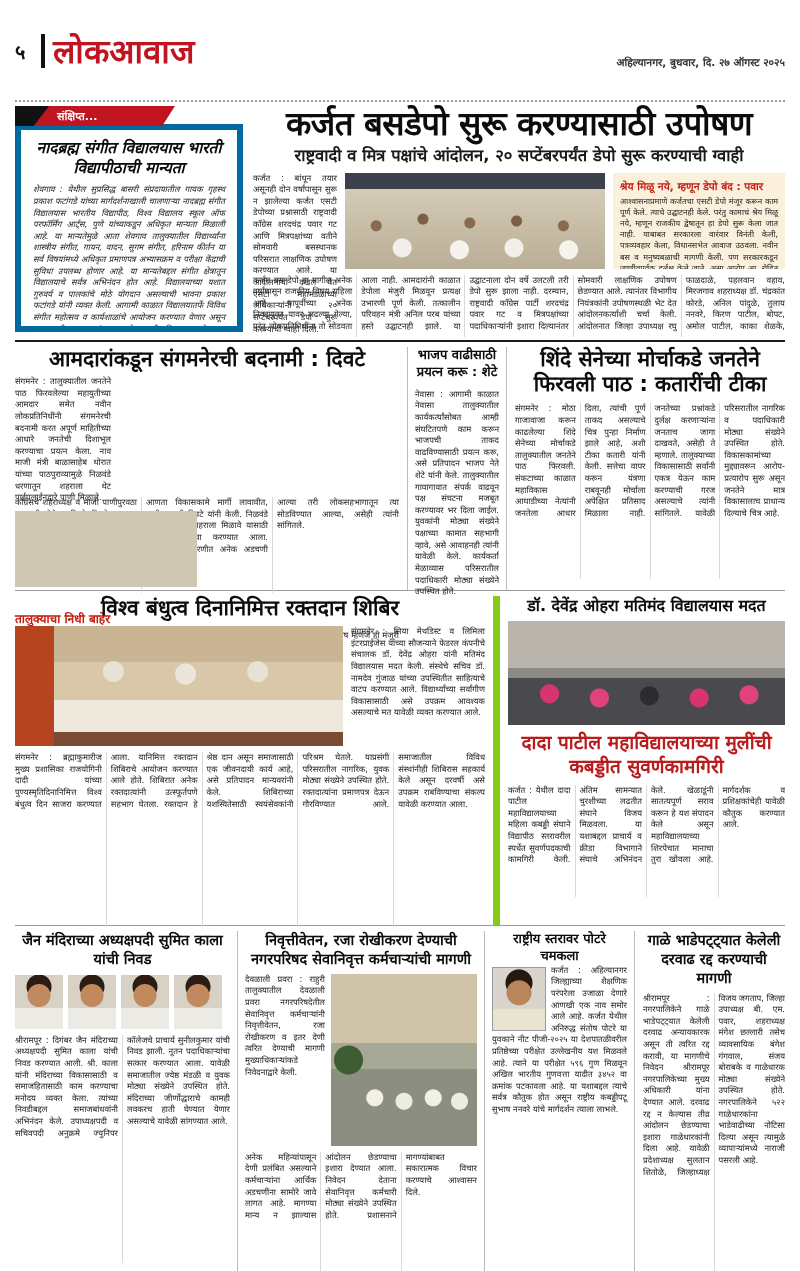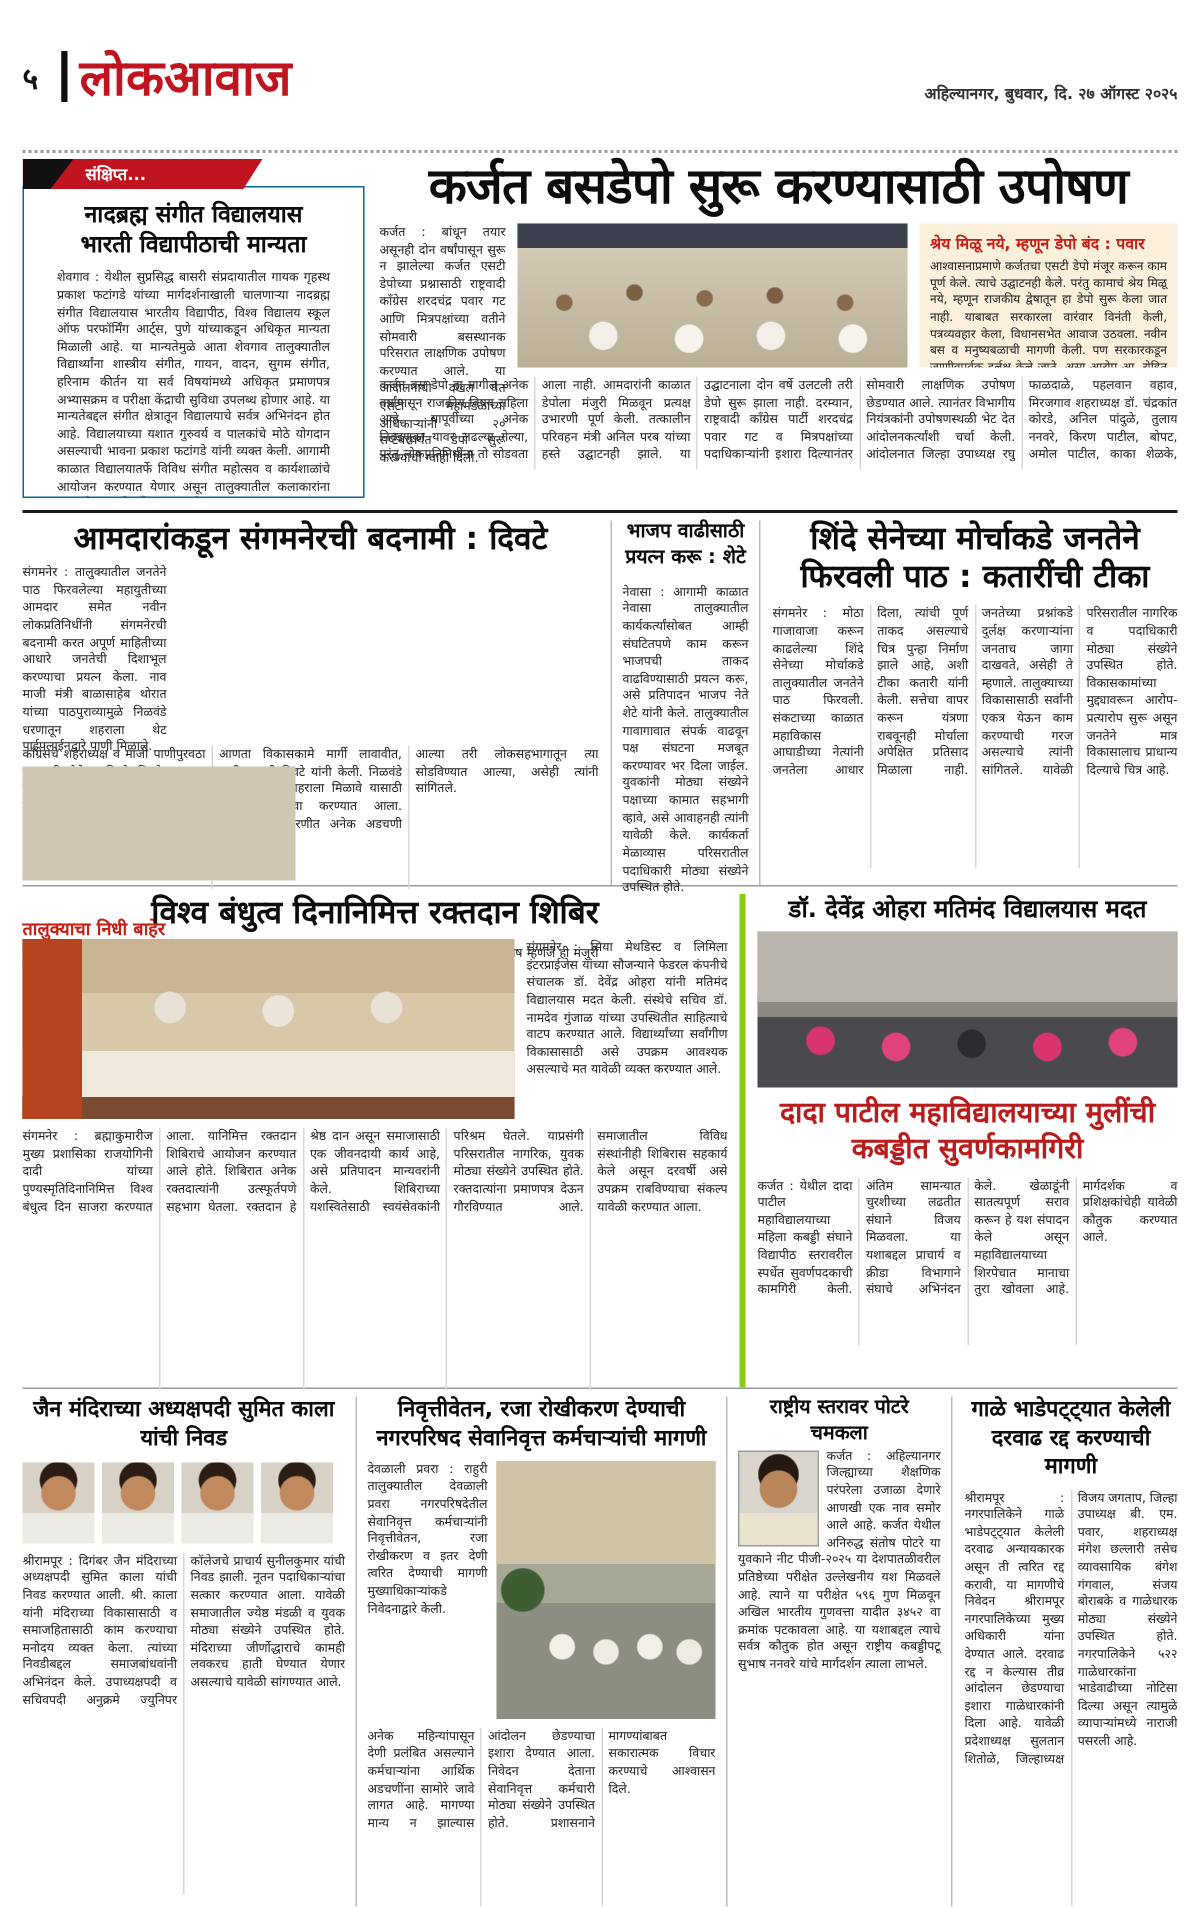--- a/index.html
+++ b/index.html
@@ -28,21 +28,21 @@
   .photo{background:#cfc6b4;position:relative;overflow:hidden;}
 
   
   .row1{display:flex;gap:10px;height:235px;padding-top:4px;box-sizing:border-box;}
   .brief{width:228px;flex:none;position:relative;}
   .brief-tab{position:relative;width:160px;height:20px;background:#c01420;
              clip-path:polygon(0 0,100% 0,92% 100%,0 100%);}
   .brief-tab:before{content:"";position:absolute;left:0;top:0;width:34px;height:100%;
              background:#111;clip-path:polygon(0 0,100% 0,55% 100%,0 100%);}
   .brief-tab span{position:absolute;left:42px;top:2px;font-size:11px;font-weight:700;color:#fff;}
-  .brief-box{border:1px solid #0369a1;margin-top:-2px;padding:8px 22px 6px;height:208px;box-sizing:border-box;overflow:hidden;}
+  .brief-box{border:6px solid #0369a1;margin-top:-2px;padding:8px 12px 6px;height:208px;box-sizing:border-box;overflow:hidden;font-style:italic;}
   .brief-head{font-size:15.5px;font-weight:800;text-align:center;line-height:1.3;color:#0c0c0c;margin-bottom:6px;}
   .lead{flex:1;min-width:0;}
   .lead-mid{display:flex;gap:8px;margin-top:6px;height:96px;}
   .lead-intro{width:84px;flex:none;}
   .lead-photo{width:260px;flex:none;height:96px;
      background:
        linear-gradient(180deg,#3c414d 0 17%,rgba(60,65,77,0) 17%),
        radial-gradient(circle at 12% 55%,#8a6a4e 0 5px,rgba(0,0,0,0) 6px),
        radial-gradient(circle at 30% 48%,#7d5f46 0 5px,rgba(0,0,0,0) 6px),
        radial-gradient(circle at 48% 52%,#8a6a4e 0 5px,rgba(0,0,0,0) 6px),
@@ -88,21 +88,21 @@
   .rakt-photo{width:328px;flex:none;height:120px;
      background:
        linear-gradient(90deg,#b5441f 0 12%,rgba(0,0,0,0) 12%),
        radial-gradient(circle at 30% 38%,#e8e2d6 0 10px,rgba(0,0,0,0) 11px),
        radial-gradient(circle at 52% 40%,#ece6da 0 10px,rgba(0,0,0,0) 11px),
        radial-gradient(circle at 74% 38%,#e8e2d6 0 10px,rgba(0,0,0,0) 11px),
        linear-gradient(180deg,rgba(0,0,0,0) 62%,#efe9dd 62% 88%,#7a4a33 88%),
        linear-gradient(180deg,#c9b493 0 30%,#d8c7a8 30%);}
   .rakt-side{flex:1;}
   .rakt-cols{margin-top:6px;height:175px;}
-  .r3right{flex:1;padding-left:8px;box-sizing:border-box;border-left:4px solid #84cc16;}
+  .r3right{flex:1;padding-left:8px;box-sizing:border-box;border-left:7px solid #84cc16;}
   .kab-photo{height:104px;margin-top:5px;
      background:
        linear-gradient(180deg,#b9b5ac 0 45%,rgba(0,0,0,0) 45%),
        radial-gradient(circle at 15% 70%,#d8356e 0 9px,rgba(0,0,0,0) 10px),
        radial-gradient(circle at 33% 74%,#e0437b 0 9px,rgba(0,0,0,0) 10px),
        radial-gradient(circle at 51% 72%,#2b2b31 0 9px,rgba(0,0,0,0) 10px),
        radial-gradient(circle at 69% 74%,#d8356e 0 9px,rgba(0,0,0,0) 10px),
        radial-gradient(circle at 87% 71%,#e0437b 0 9px,rgba(0,0,0,0) 10px),
        radial-gradient(circle at 58% 22%,#caa23a 0 6px,rgba(0,0,0,0) 7px),
        linear-gradient(180deg,#cdc9c0 0 42%,#8d8a84 42% 55%,#4a4a4e 55%);}
@@ -157,20 +157,21 @@
       <div class="brief-tab">
         <span>संक्षिप्त...</span>
       </div>
       <div class="brief-box">
         <div class="brief-head">नादब्रह्म संगीत विद्यालयास भारती विद्यापीठाची मान्यता</div>
         <div class="body-txt">शेवगाव : येथील सुप्रसिद्ध बासरी संप्रदायातील गायक गृहस्थ प्रकाश फटांगडे यांच्या मार्गदर्शनाखाली चालणाऱ्या नादब्रह्म संगीत विद्यालयास भारतीय विद्यापीठ, विश्व विद्यालय स्कूल ऑफ परफॉर्मिंग आर्ट्स, पुणे यांच्याकडून अधिकृत मान्यता मिळाली आहे. या मान्यतेमुळे आता शेवगाव तालुक्यातील विद्यार्थ्यांना शास्त्रीय संगीत, गायन, वादन, सुगम संगीत, हरिनाम कीर्तन या सर्व विषयांमध्ये अधिकृत प्रमाणपत्र अभ्यासक्रम व परीक्षा केंद्राची सुविधा उपलब्ध होणार आहे. या मान्यतेबद्दल संगीत क्षेत्रातून विद्यालयाचे सर्वत्र अभिनंदन होत आहे. विद्यालयाच्या यशात गुरुवर्य व पालकांचे मोठे योगदान असल्याची भावना प्रकाश फटांगडे यांनी व्यक्त केली. आगामी काळात विद्यालयातर्फे विविध संगीत महोत्सव व कार्यशाळांचे आयोजन करण्यात येणार असून तालुक्यातील कलाकारांना हक्काचे व्यासपीठ मिळणार आहे.</div>
       </div>
     </div>
     <div class="lead">
       <div class="h-xxl">कर्जत बसडेपो सुरू करण्यासाठी उपोषण</div>
+      <div class="h-sub">राष्ट्रवादी व मित्र पक्षांचे आंदोलन, २० सप्टेंबरपर्यंत डेपो सुरू करण्याची ग्वाही</div>
       <div class="lead-mid">
         <div class="lead-intro body-txt">कर्जत : बांधून तयार असूनही दोन वर्षांपासून सुरू न झालेल्या कर्जत एसटी डेपोच्या प्रश्नासाठी राष्ट्रवादी काँग्रेस शरदचंद्र पवार गट आणि मित्रपक्षांच्या वतीने सोमवारी बसस्थानक परिसरात लाक्षणिक उपोषण करण्यात आले. या आंदोलनाची दखल घेत एसटी महामंडळाच्या अधिकाऱ्यांनी २० सप्टेंबरपर्यंत डेपो सुरू करण्याची ग्वाही दिली.</div>
         <div class="lead-photo photo"></div>
         <div class="lead-box">
           <div class="lead-box-title">श्रेय मिळू नये, म्हणून डेपो बंद : पवार</div>
           <div class="body-txt">आश्वासनाप्रमाणे कर्जतचा एसटी डेपो मंजूर करून काम पूर्ण केले. त्याचे उद्घाटनही केले. परंतु कामाचं श्रेय मिळू नये, म्हणून राजकीय द्वेषातून हा डेपो सुरू केला जात नाही. याबाबत सरकारला वारंवार विनंती केली, पत्रव्यवहार केला, विधानसभेत आवाज उठवला. नवीन बस व मनुष्यबळाची मागणी केली. पण सरकारकडून जाणीवपूर्वक दुर्लक्ष केले जाते, असा आरोप आ. रोहित पवार यांनी केला.</div>
         </div>
       </div>
       <div class="lead-cols body-txt cols5">कर्जत बस डेपो हा मागील अनेक वर्षांपासून राजकीय विषय राहिला आहे. यापूर्वीच्या अनेक निवडणुका यावर लढल्या गेल्या, परंतु लोकप्रतिनिधींना तो सोडवता आला नाही. आमदारांनी काळात डेपोला मंजुरी मिळवून प्रत्यक्ष उभारणी पूर्ण केली. तत्कालीन परिवहन मंत्री अनिल परब यांच्या हस्ते उद्घाटनही झाले. या उद्घाटनाला दोन वर्षे उलटली तरी डेपो सुरू झाला नाही. दरम्यान, राष्ट्रवादी काँग्रेस पार्टी शरदचंद्र पवार गट व मित्रपक्षांच्या पदाधिकाऱ्यांनी इशारा दिल्यानंतर सोमवारी लाक्षणिक उपोषण छेडण्यात आले. त्यानंतर विभागीय नियंत्रकांनी उपोषणस्थळी भेट देत आंदोलनकर्त्यांशी चर्चा केली. आंदोलनात जिल्हा उपाध्यक्ष रघु फाळदाळे, पहलवान वहाव, मिरजगाव शहराध्यक्ष डॉ. चंद्रकांत कोरडे, अनिल पांदुळे, तुलाय ननवरे, किरण पाटील, बोपट, अमोल पाटील, काका शेळके, दत्तात्रय पोटरे, राहुल नवले, डॉ. राजेंद्र पवार, जयसिंग थेटे, मंगेश शिंदे, वृषाली घोडके, दिलीप जाधव, बाळासाहेब मराळ, रज्जाक झारेकरी, अध्यय तोरडमल, सचिन देरकन, भास्करसाहेब ढेरे, मनोज नाऊकवाड आदी सहभागी झाले होते.</div>
     </div>

